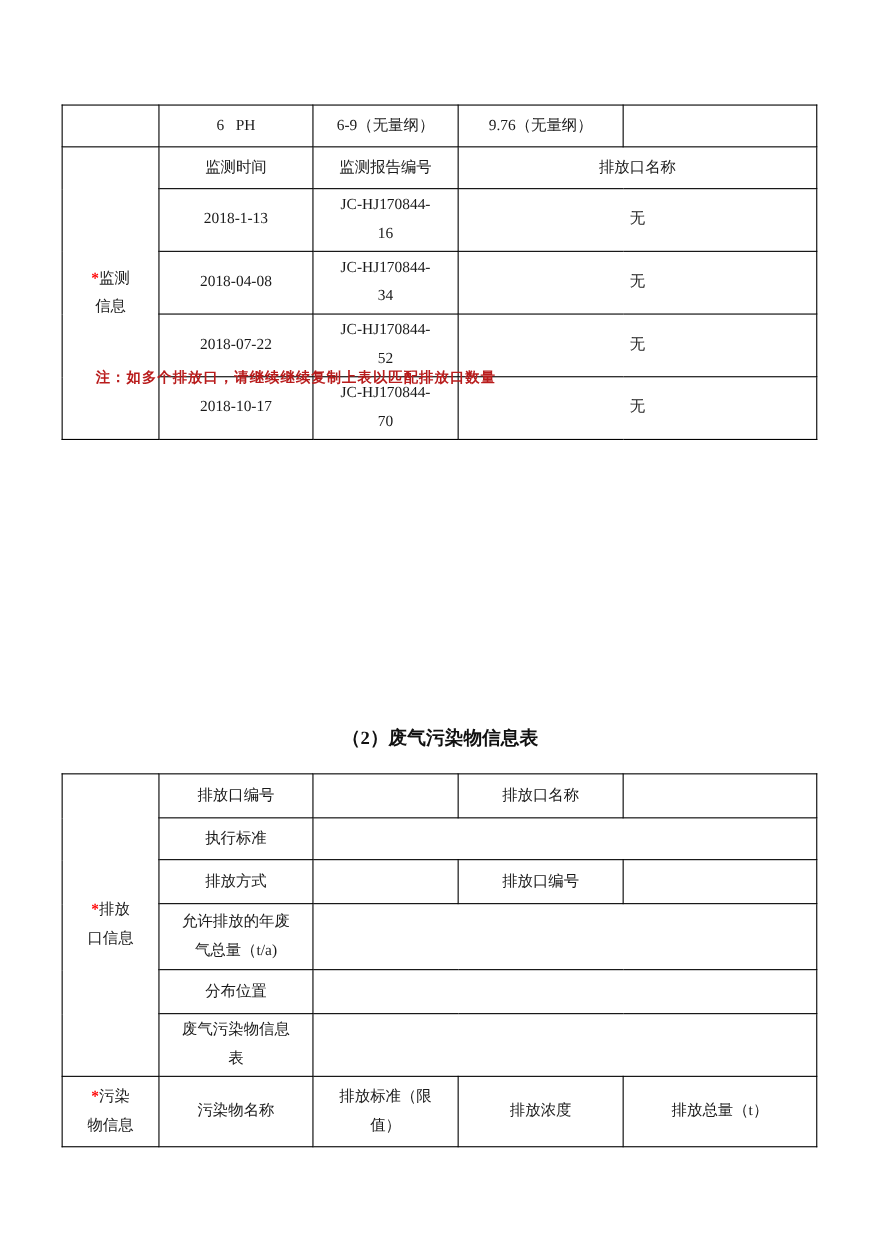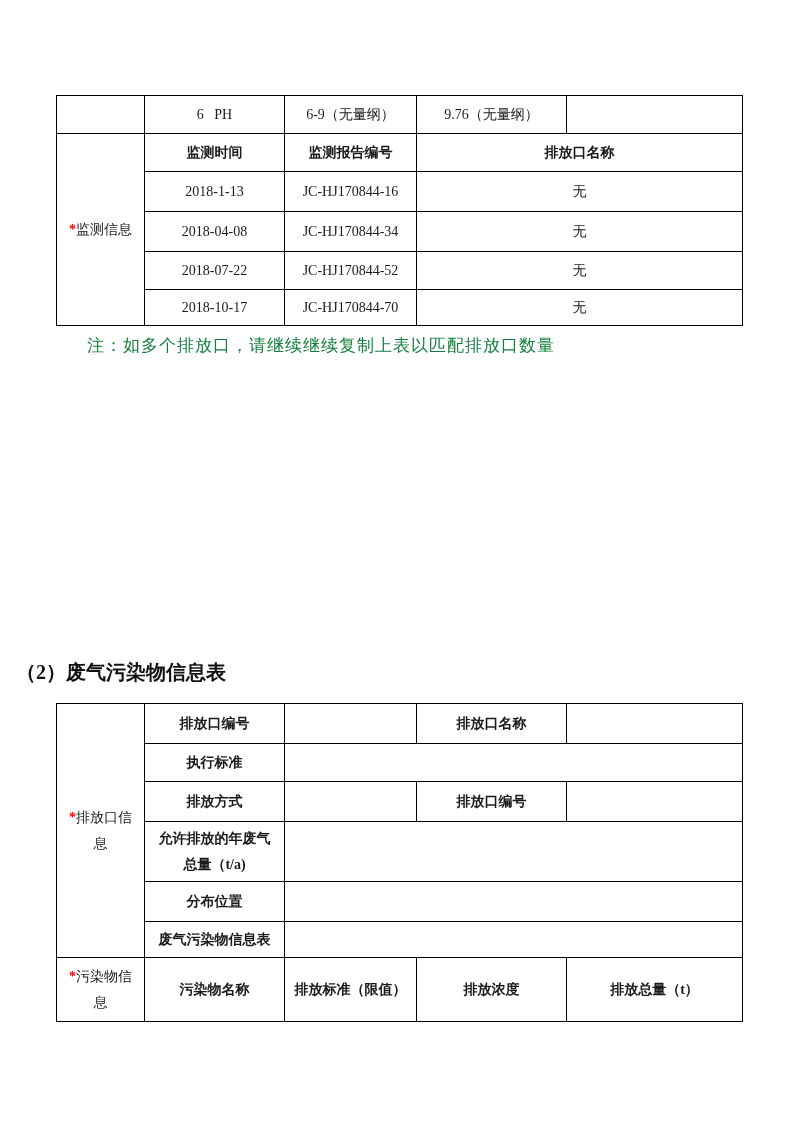--- a/index.html
+++ b/index.html
@@ -17,26 +17,26 @@
     table-layout: fixed;
     position: absolute;
     left: 56px;
     width: 686px;
     font-size: 14px;
   }
   table.doc td, table.doc th {
     border: 1px solid #000000;
     text-align: center;
     vertical-align: middle;
-    padding: 2px 8px;
+    padding: 2px 20px;
     font-weight: normal;
     line-height: 26px;
     overflow: hidden;
   }
-  table.doc th { font-weight: bold; }
+  table.doc th { font-weight: normal; }
 
   #table1 { top: 95px; }
   #table2 { top: 703px; }
 
   .label-col {
     font-weight: bold;
     padding: 0 10px;
     line-height: 26px;
   }
   .star { color: #ff0000; font-weight: bold; }
@@ -47,34 +47,33 @@
     text-align: left;
     white-space: pre;
     padding-left: 9px;
   }
   .v-top { vertical-align: top; padding-top: 8px; }
 
   .note {
     position: absolute;
     left: 87px;
     top: 334px;
-    font-size: 17px;
-    color: #15803d;
-    font-weight: normal;
+    font-size: 13px;
+    color: #b91c1c;
+    font-weight: bold;
     letter-spacing: 1px;
   }
   .section-title {
     position: absolute;
     left: 0; right: 0;
     top: 659px;
-    text-align: left;
-    font-size: 20px;
+    text-align: center;
+    font-size: 17px;
     font-weight: bold;
     color: #111111;
-    margin-left: 16px;
   }
 </style>
 </head>
 <body>
 
 <div class="page">
 
   <table class="doc" id="table1">
     <colgroup>
       <col style="width:88px">

